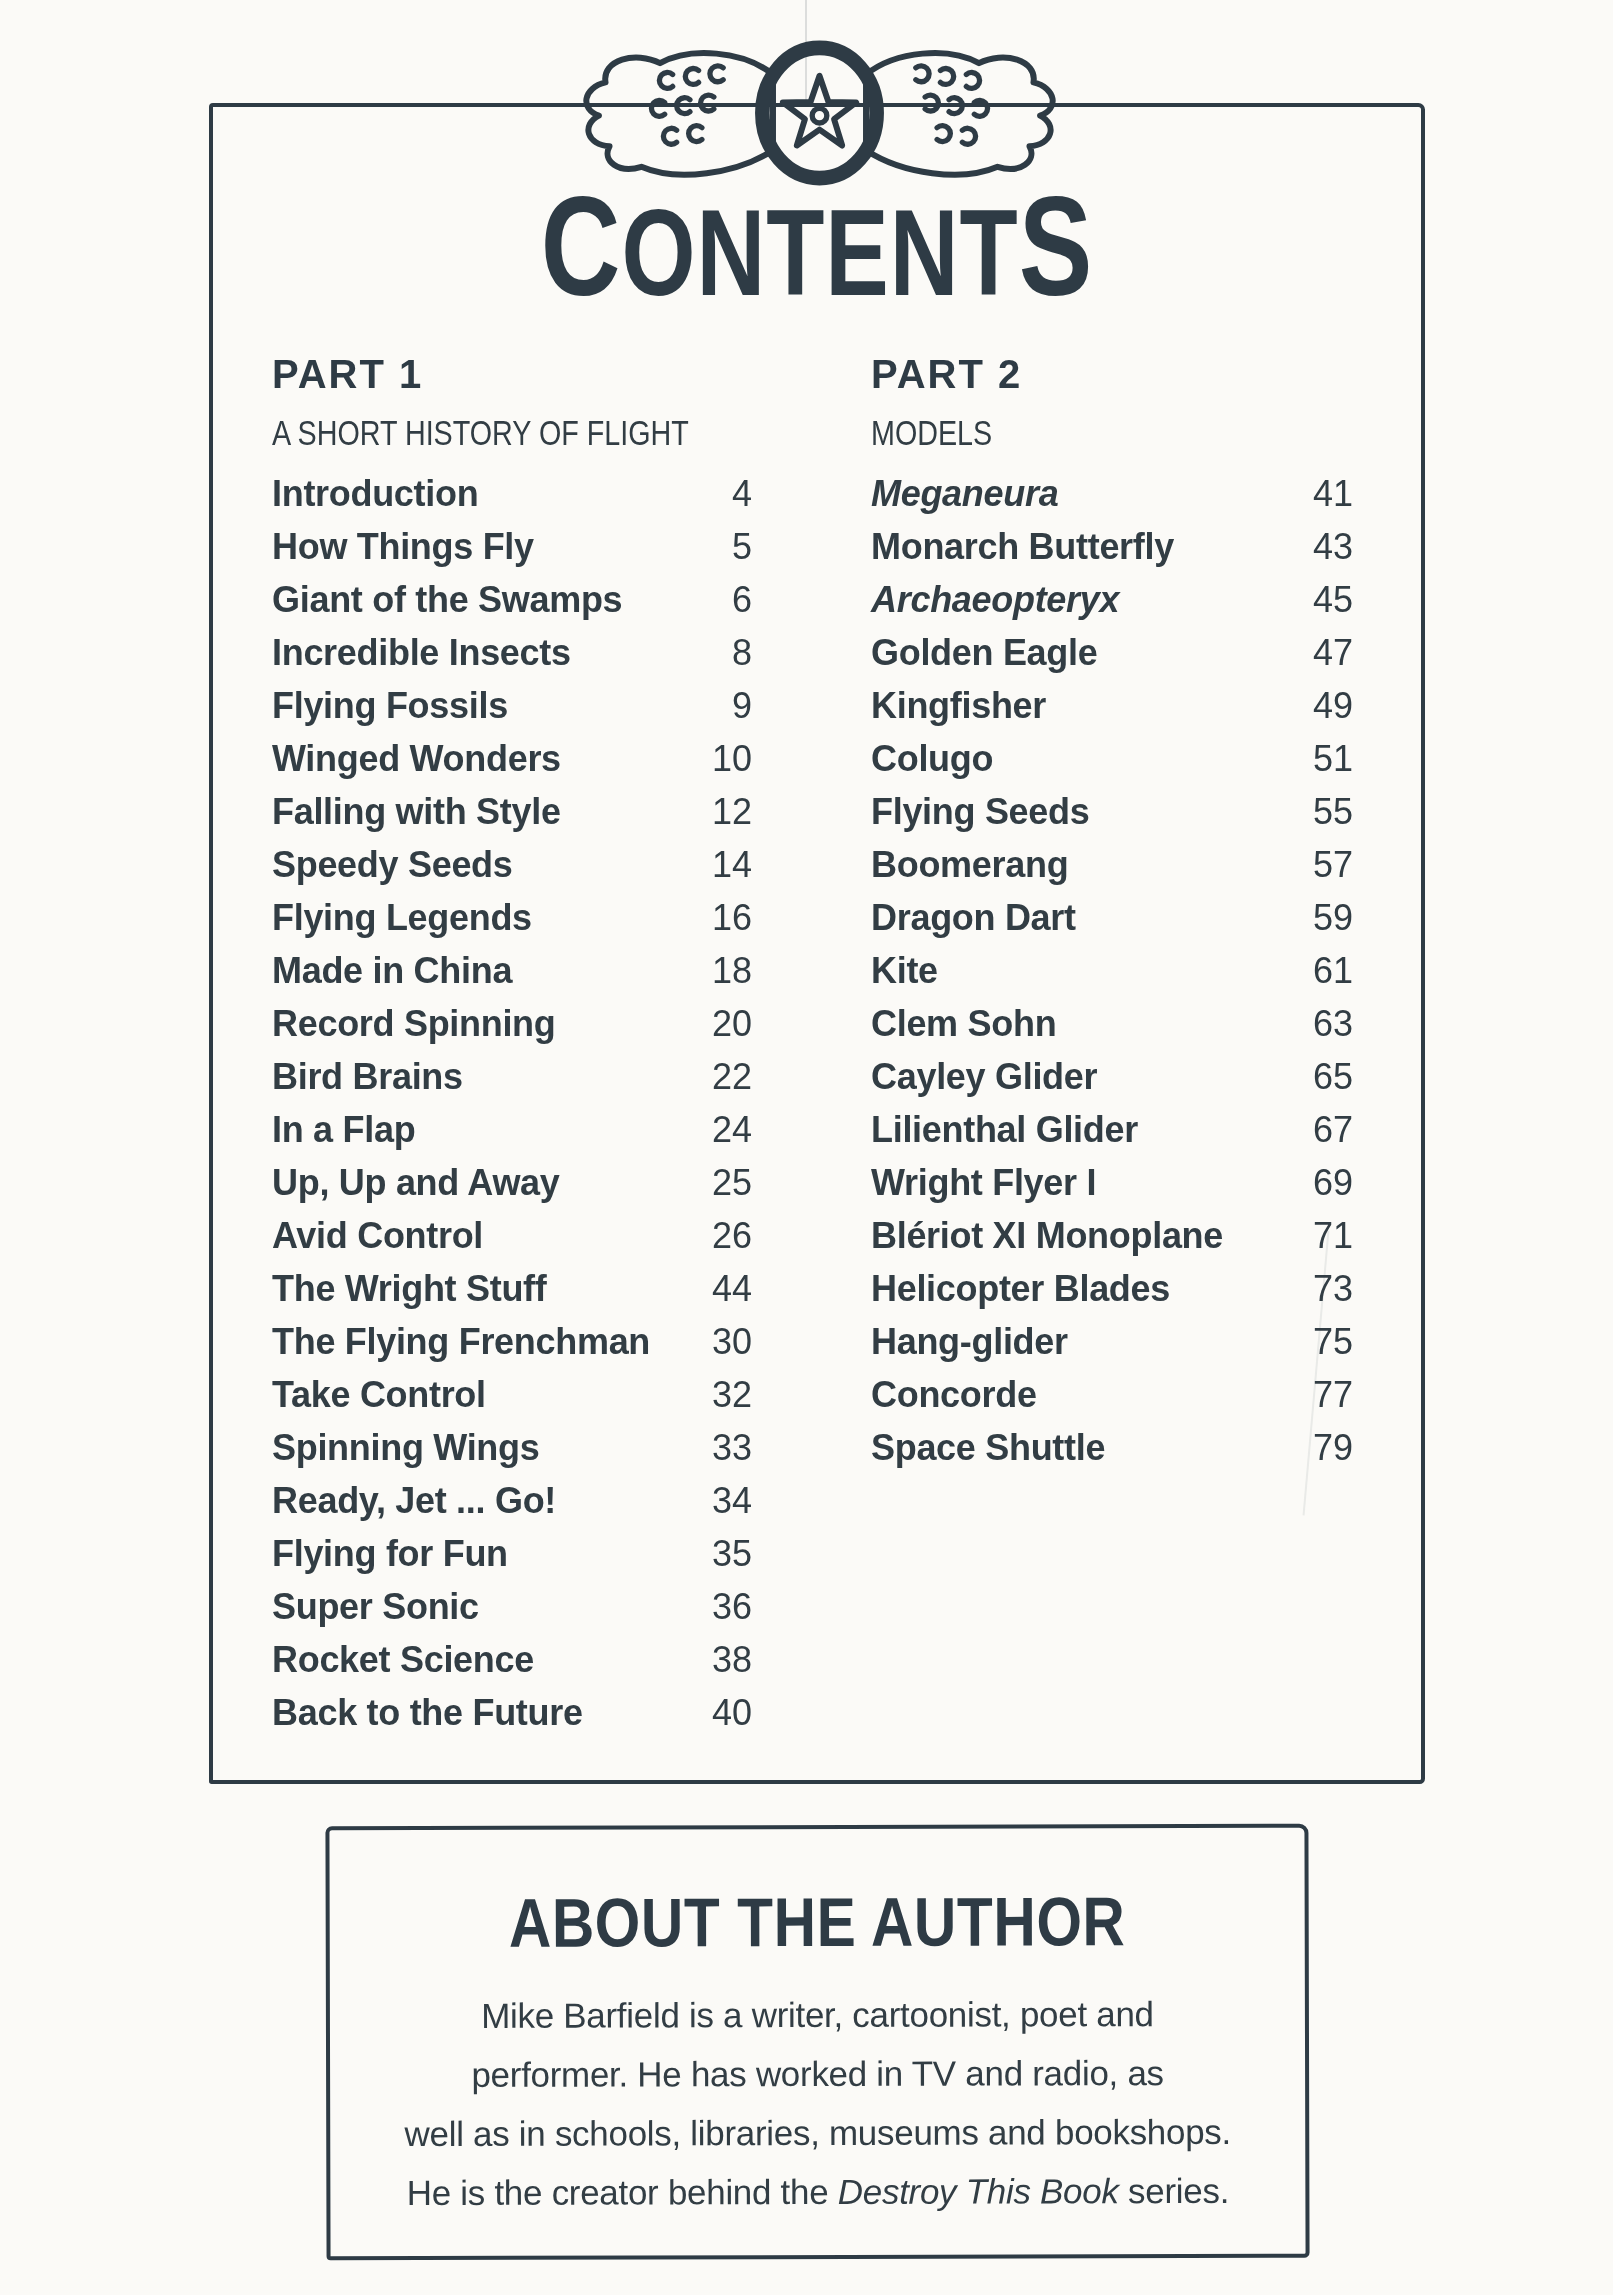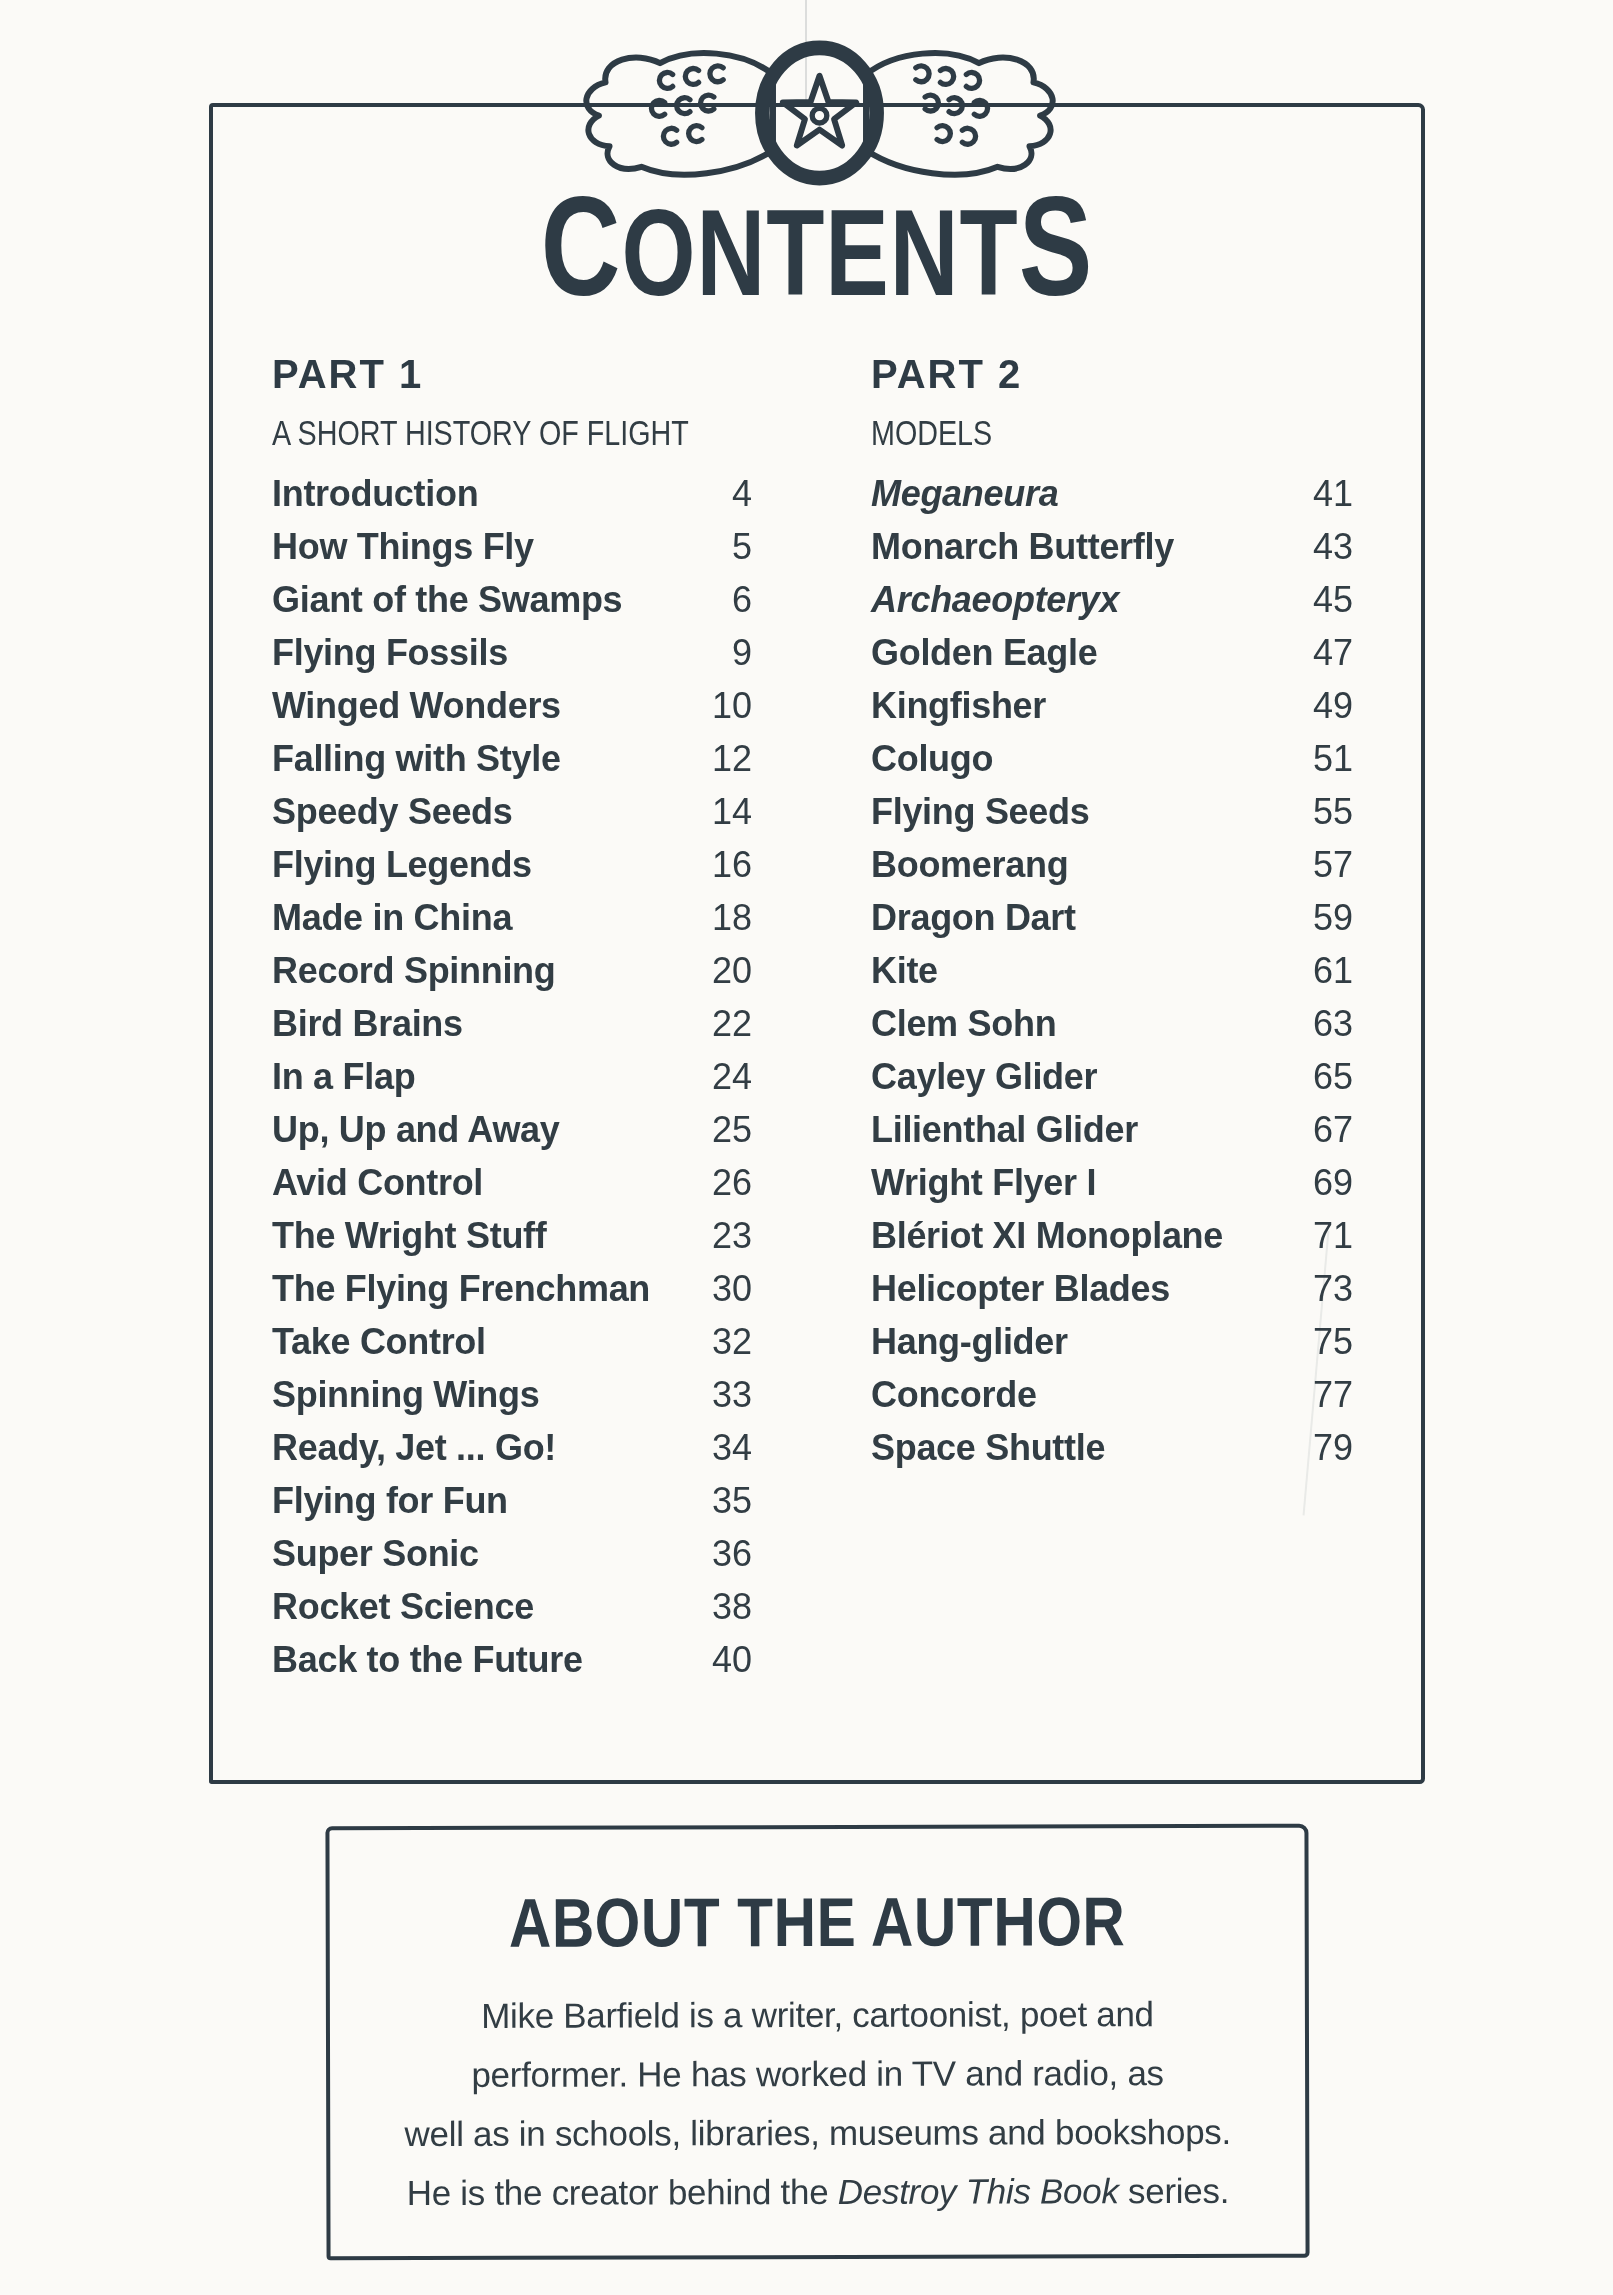--- a/index.html
+++ b/index.html
@@ -153,20 +153,24 @@
   </li>
         <li class="row">
     <span class="label">How Things Fly</span>
     <span class="page">5</span>
   </li>
         <li class="row">
     <span class="label">Giant of the Swamps</span>
     <span class="page">6</span>
   </li>
         <li class="row">
+    <span class="label">Incredible Insects</span>
+    <span class="page">8</span>
+  </li>
+        <li class="row">
     <span class="label">Flying Fossils</span>
     <span class="page">9</span>
   </li>
         <li class="row">
     <span class="label">Winged Wonders</span>
     <span class="page">10</span>
   </li>
         <li class="row">
     <span class="label">Falling with Style</span>
     <span class="page">12</span>
@@ -198,21 +202,21 @@
         <li class="row">
     <span class="label">Up, Up and Away</span>
     <span class="page">25</span>
   </li>
         <li class="row">
     <span class="label">Avid Control</span>
     <span class="page">26</span>
   </li>
         <li class="row">
     <span class="label">The Wright Stuff</span>
-    <span class="page">23</span>
+    <span class="page">44</span>
   </li>
         <li class="row">
     <span class="label">The Flying Frenchman</span>
     <span class="page">30</span>
   </li>
         <li class="row">
     <span class="label">Take Control</span>
     <span class="page">32</span>
   </li>
         <li class="row">

